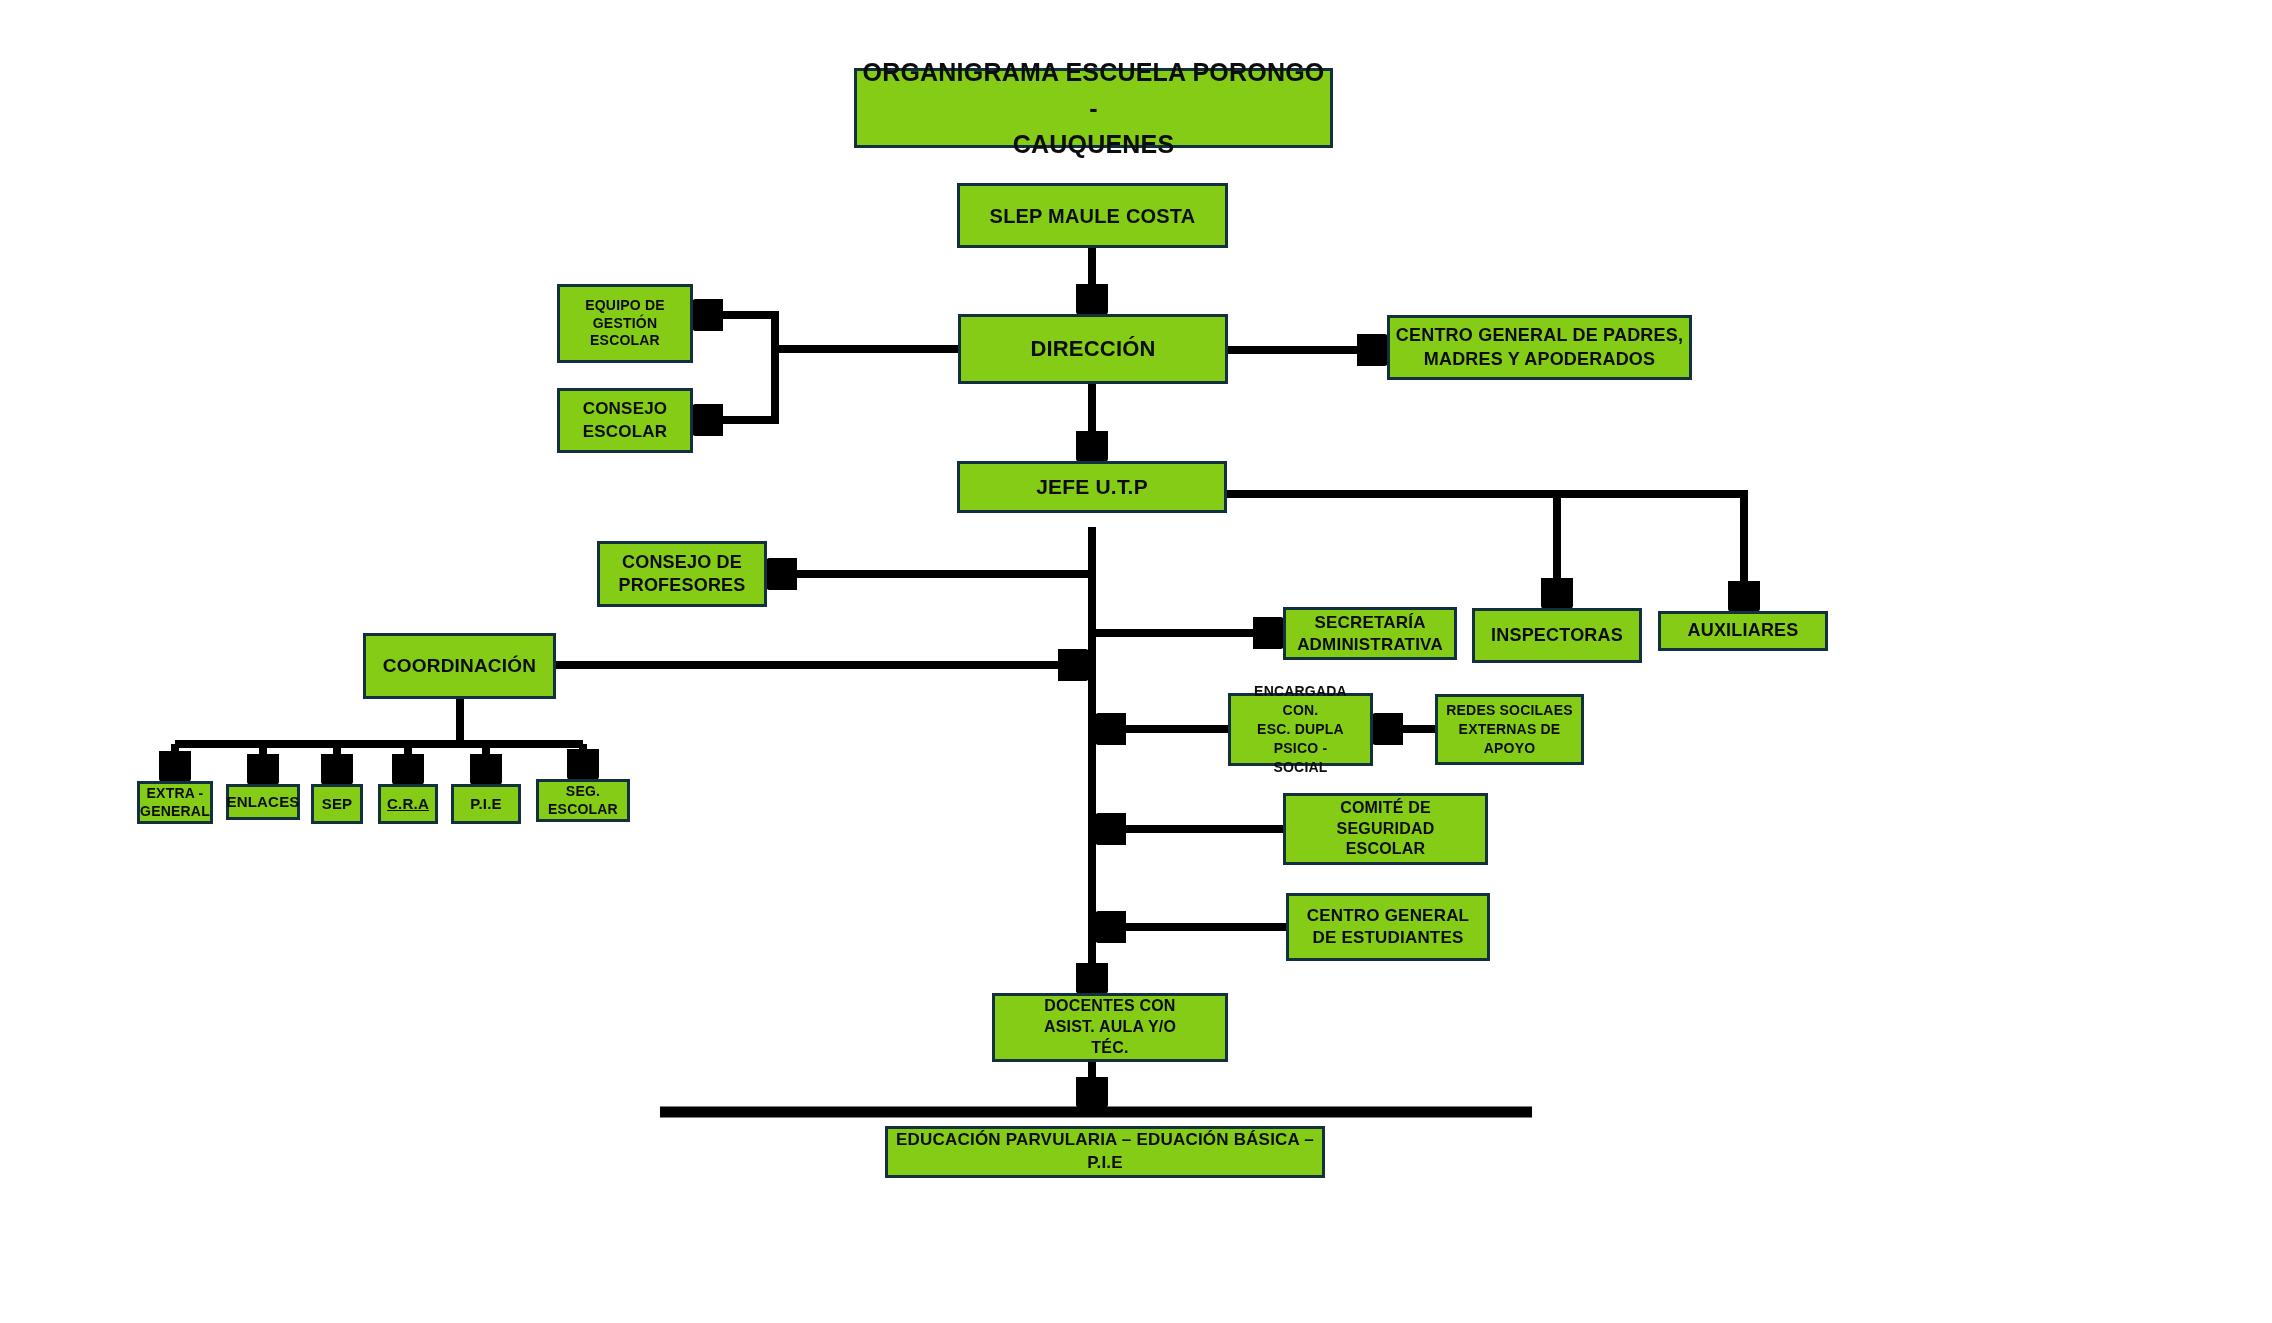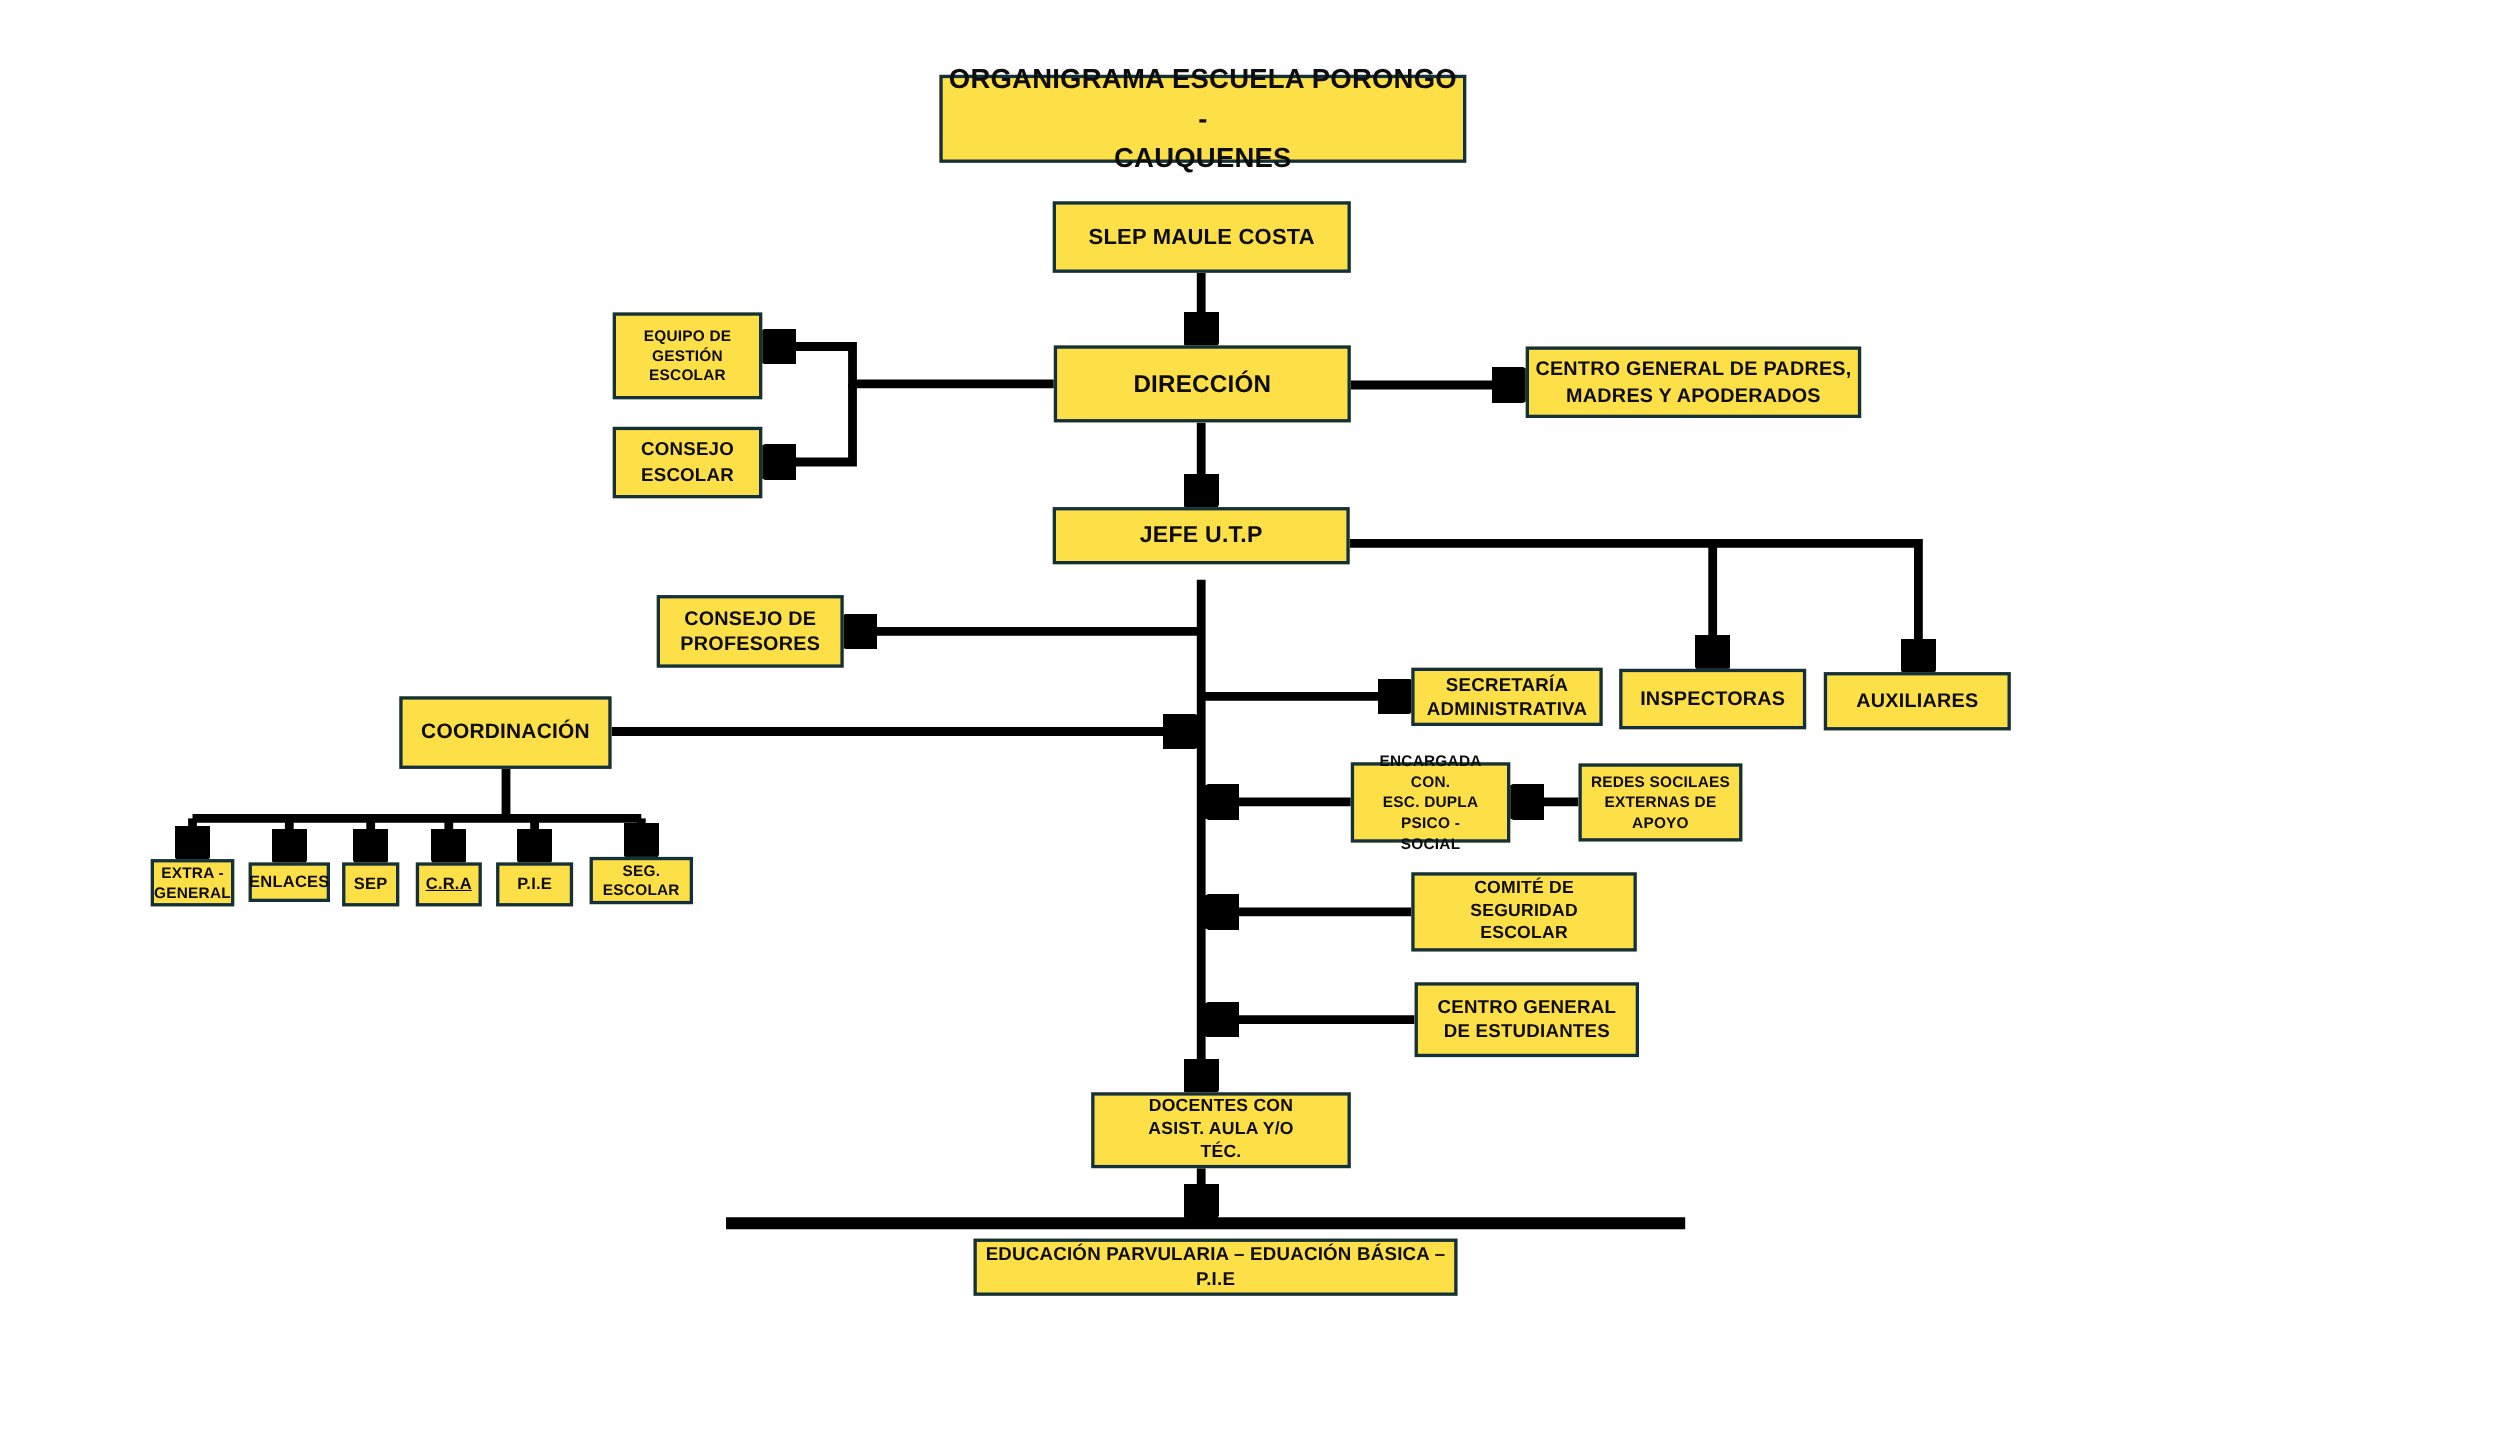--- a/index.html
+++ b/index.html
@@ -29,21 +29,21 @@
     stroke:var(--line);
     fill:none;
     stroke-width:8;
   }
   #connectors path.thickbar{
     stroke-width:11;
   }
   .node{
     position:absolute;
     box-sizing:border-box;
-    background:#fde047;
+    background:#84cc16;
     border:3px solid var(--border);
     display:flex;
     align-items:center;
     justify-content:center;
     text-align:center;
     white-space:pre-line;
     font-weight:bold;
     color:var(--text);
     line-height:1.3;
     letter-spacing:.2px;
@@ -52,21 +52,21 @@
   .n-title{left:854px;top:68px;width:479px;height:80px;font-size:25px;line-height:1.45;}
   .n-slep{left:957px;top:183px;width:271px;height:65px;font-size:20px;}
   .n-equipo{left:557px;top:284px;width:136px;height:79px;font-size:14px;line-height:1.25;}
   .n-consejo-esc{left:557px;top:388px;width:136px;height:65px;font-size:17px;}
   .n-direccion{left:958px;top:314px;width:270px;height:70px;font-size:22px;}
   .n-centro-padres{left:1387px;top:315px;width:305px;height:65px;font-size:18px;}
   .n-jefe{left:957px;top:461px;width:270px;height:52px;font-size:21px;}
   .n-consejo-prof{left:597px;top:541px;width:170px;height:66px;font-size:18px;}
   .n-secretaria{left:1283px;top:607px;width:174px;height:53px;font-size:17px;line-height:1.25;}
   .n-inspectoras{left:1472px;top:608px;width:170px;height:55px;font-size:18px;}
-  .n-auxiliares{left:1658px;top:611px;width:170px;height:53px;font-size:18px;}
+  .n-auxiliares{left:1658px;top:611px;width:170px;height:40px;font-size:18px;}
   .n-coordinacion{left:363px;top:633px;width:193px;height:66px;font-size:19px;}
   .n-extra{left:137px;top:781px;width:76px;height:43px;font-size:14px;line-height:1.25;}
   .n-enlaces{left:226px;top:784px;width:74px;height:36px;font-size:15px;}
   .n-sep{left:311px;top:784px;width:52px;height:40px;font-size:15px;}
   .n-cra{left:378px;top:784px;width:60px;height:40px;font-size:15px;text-decoration:underline;}
   .n-pie{left:451px;top:784px;width:70px;height:40px;font-size:15px;}
   .n-seg{left:536px;top:779px;width:94px;height:43px;font-size:14px;line-height:1.25;}
   .n-encargada{left:1228px;top:693px;width:145px;height:73px;font-size:14px;line-height:1.35;}
   .n-redes{left:1435px;top:694px;width:149px;height:71px;font-size:14px;line-height:1.35;}
   .n-comite{left:1283px;top:793px;width:205px;height:72px;font-size:16px;}

